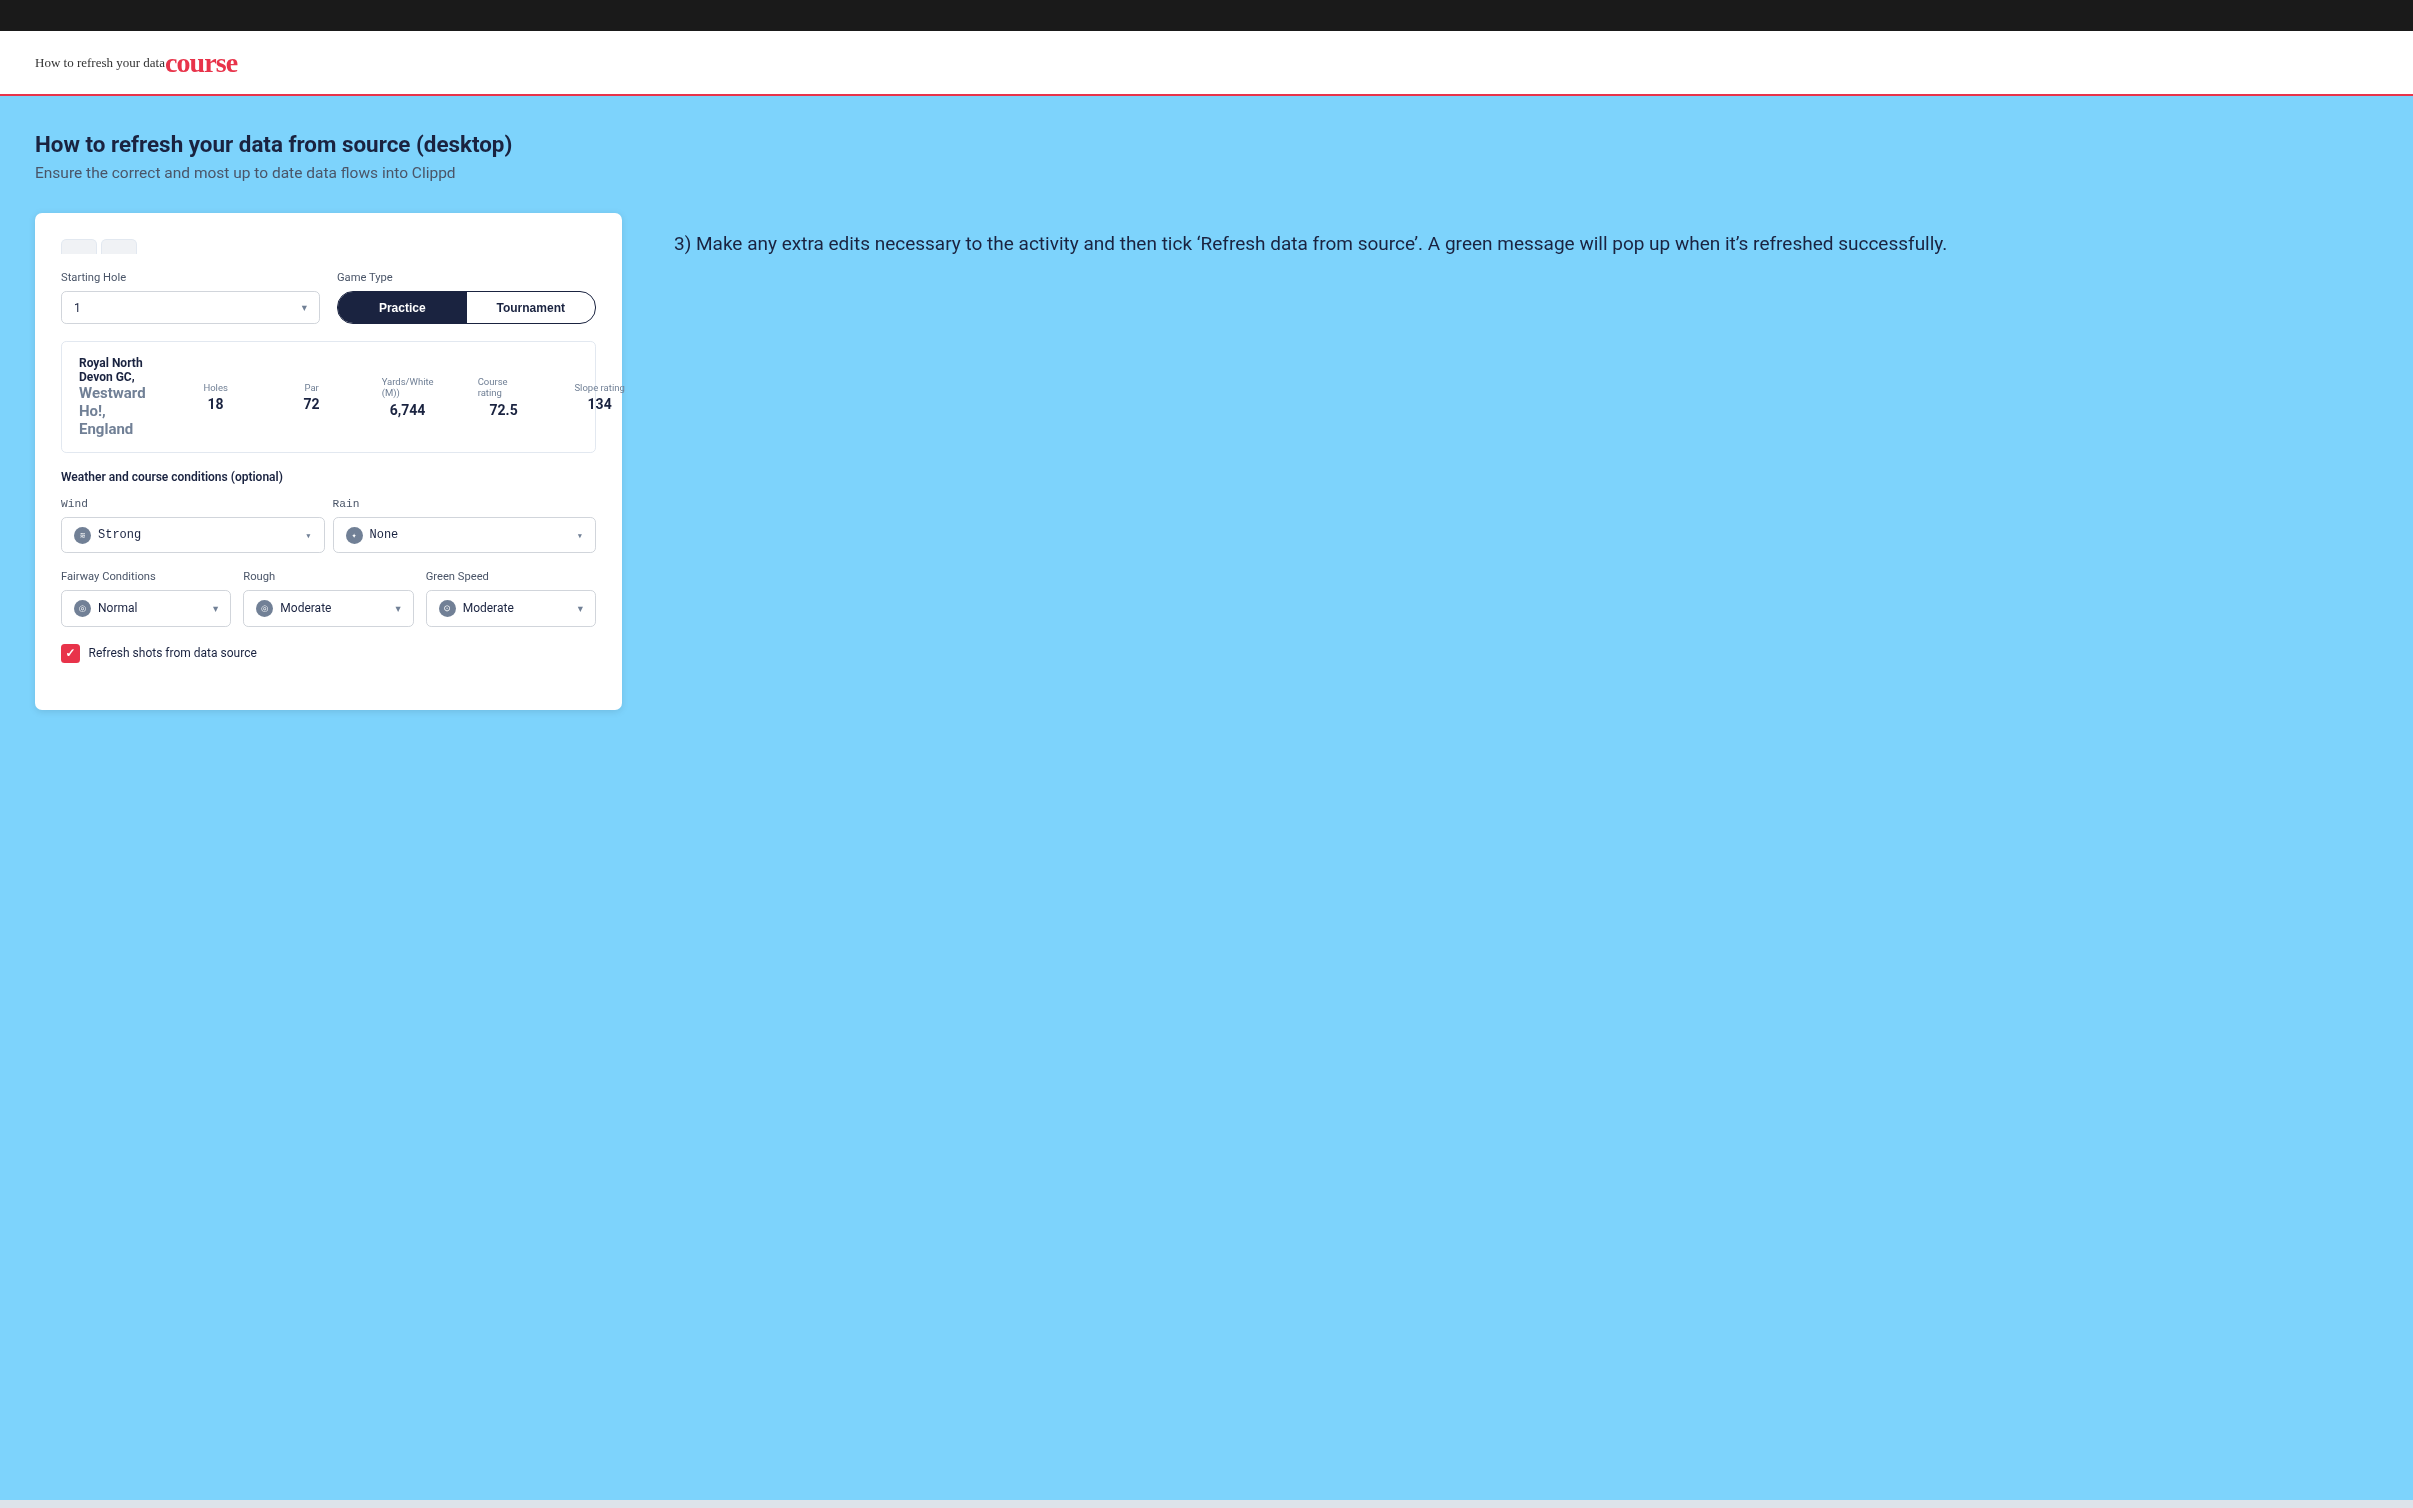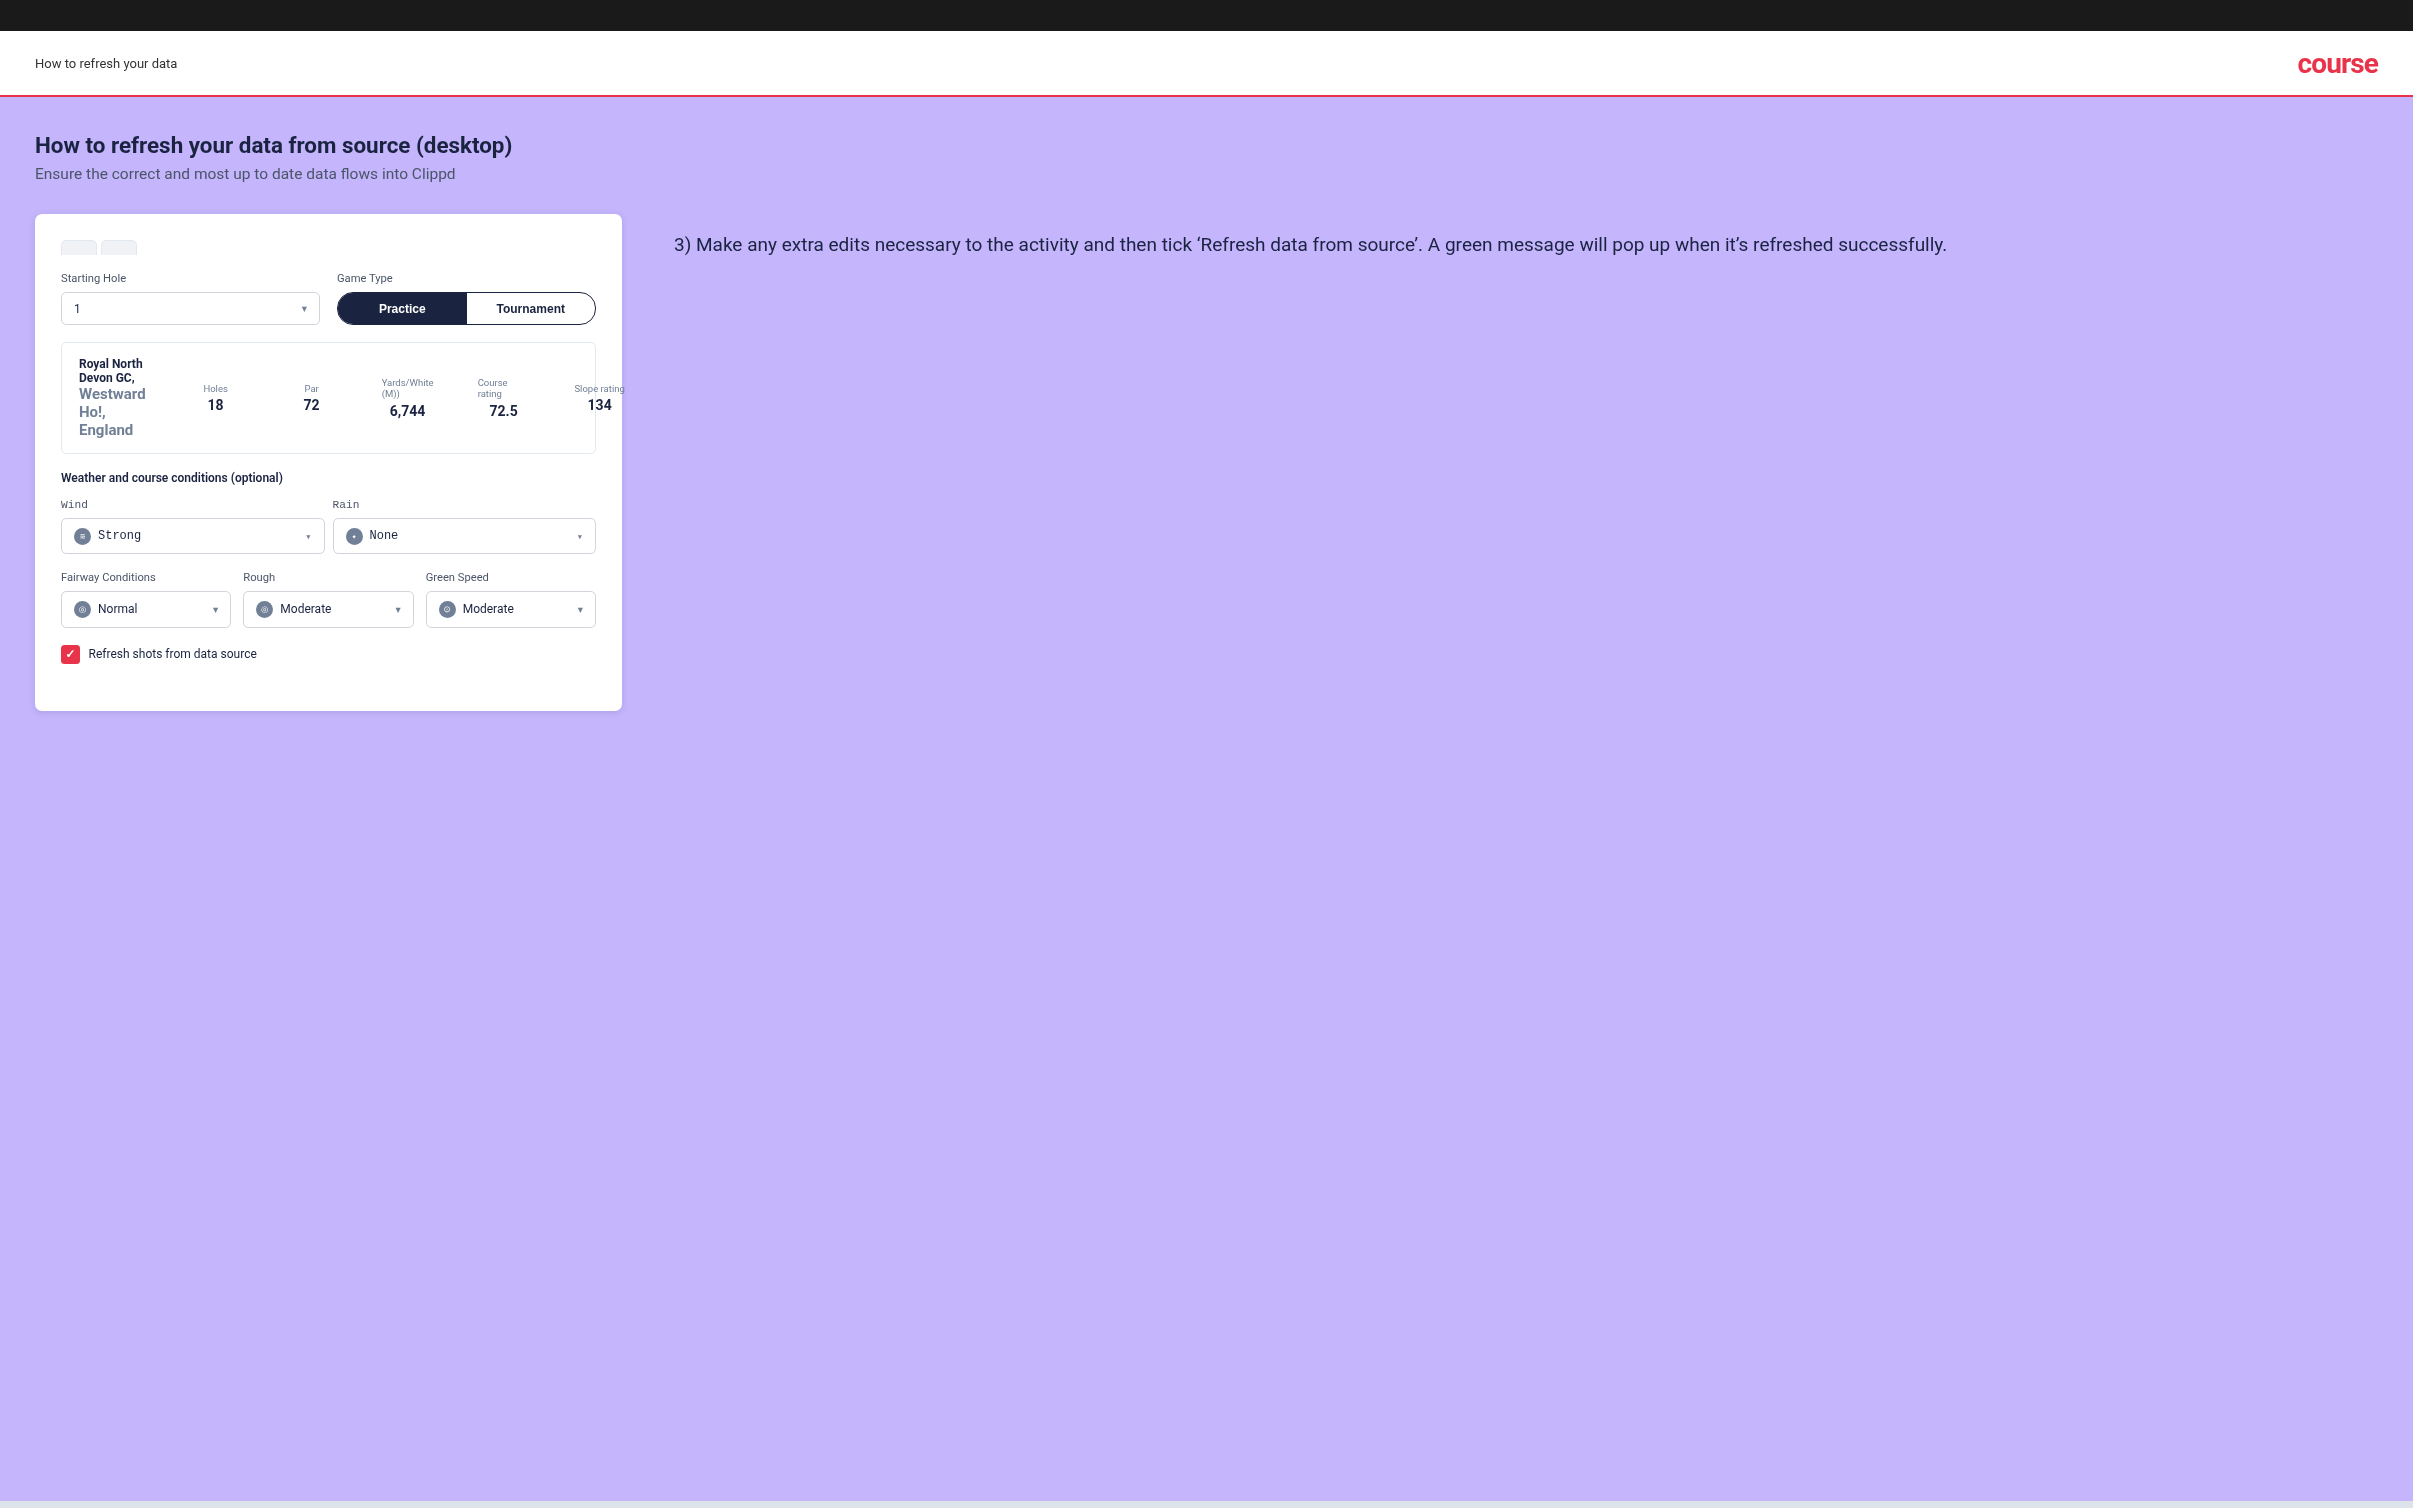--- a/index.html
+++ b/index.html
@@ -10,35 +10,36 @@
     }
     .top-bar {
       background: #1a1a1a;
       height: 31px;
     }
     .header {
       background: #ffffff;
       padding: 15.5px 35px;
       display: flex;
       align-items: center;
-      justify-content: space-between;
+      justify-content: flex-start;
       border-bottom: 2.6px solid #e8334a;
+      font-family: Liberation Serif, serif;
     }
     .header-title {
       font-size: 13px;
       color: #333;
     }
     .logo {
       font-size: 28px;
       font-weight: 700;
       color: #e8334a;
       letter-spacing: -0.9px;
     }
     .main-content {
-      background: #c4b5fd;
+      background: #7dd3fc;
       min-height: calc(100vh - 104px);
       padding: 35px 35px 17px 35px;
     }
     .page-heading {
       font-size: 22.4px;
       font-weight: 700;
       color: #1a2340;
       margin-bottom: 7px;
     }
     .page-subheading {

